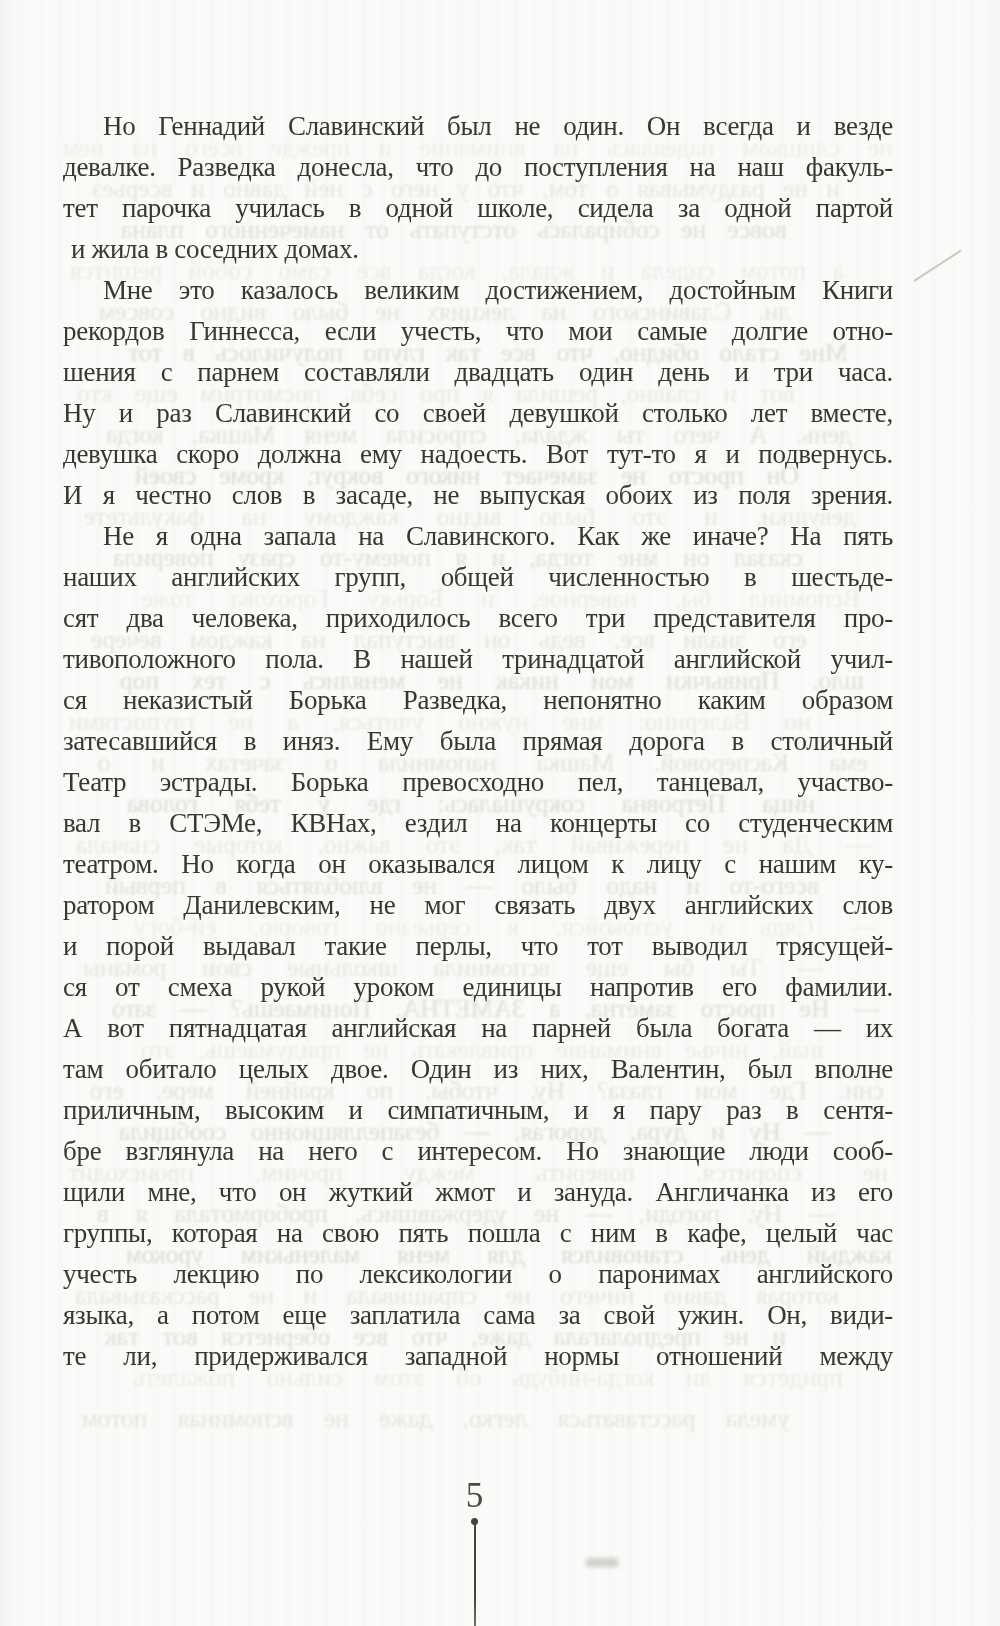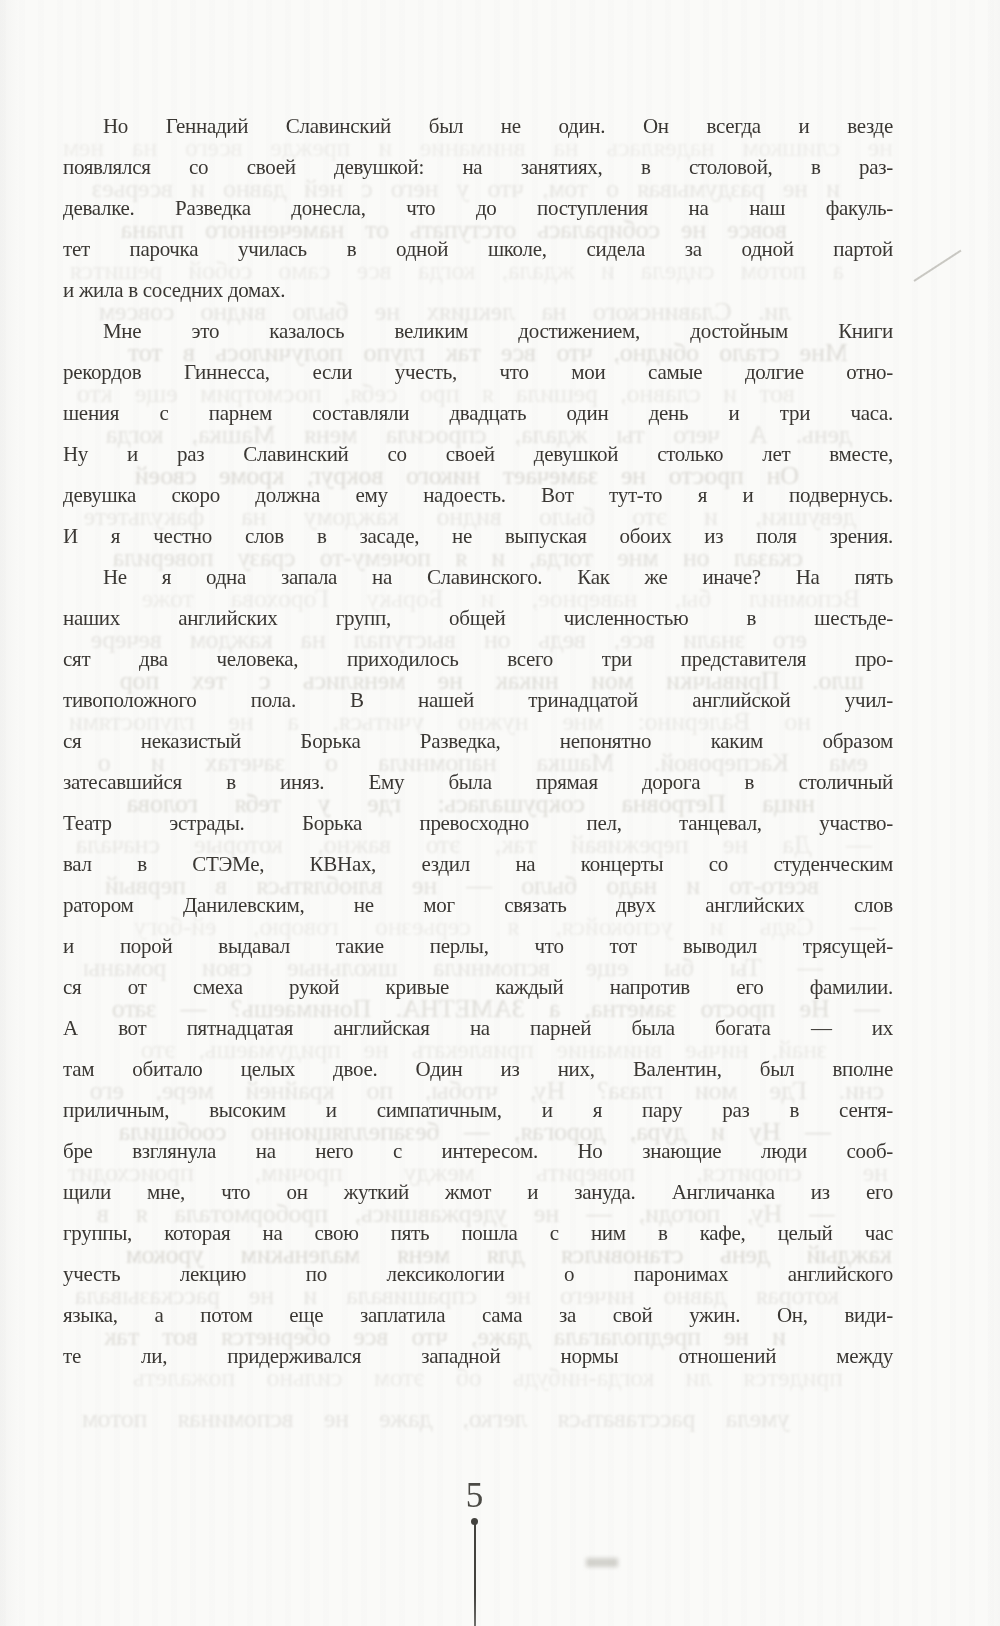--- a/index.html
+++ b/index.html
@@ -43,31 +43,31 @@
     white-space:nowrap;
     text-align:justify;
     text-align-last:justify;
   }
   
   .text-block{
     position:absolute;
     left:63px; top:106px; width:830px;
     z-index:2;
     color:var(--ink);
-    font-size:21px;
+    font-size:27px;
     line-height:41px;
     letter-spacing:-0.3px;
   }
   .paragraph{margin:0;}
   .text-line{
     height:41px;
     text-align:justify;
     text-align-last:justify;
   }
-  .text-line.noj{text-align-last:left;}
+  .text-line.noj{text-align-last:left;margin-left:8px;}
   .text-line.ind{text-indent:40px;}
 
   .page-number{
     position:absolute;
     left:60px; top:1478px; width:829px;
     z-index:2;
     text-align:center;
     font-size:35px;
     line-height:36px;
     color:var(--folio);
@@ -142,21 +142,20 @@
       <div class="bleed-line" style="opacity: 0.36; padding-left: 1px; padding-right: 63px;">каждый день становился для меня маленьким уроком</div>
       <div class="bleed-line" style="opacity: 0.22; padding-left: 54px; padding-right: 12px;">которая давно ничего не спрашивала и не рассказывала</div>
       <div class="bleed-line" style="opacity: 0.3; padding-left: 107px; padding-right: 41px;">и не предполагала даже, что все обернется вот так</div>
       <div class="bleed-line" style="opacity: 0.16; padding-left: 50px; padding-right: 70px;">придется ли когда-нибудь об этом сильно пожалеть</div>
       <div class="bleed-line" style="opacity: 0.24; padding-left: 103px; padding-right: 19px;">умела расставаться легко, даже не вспоминая потом</div>
     </div>
 
   <div class="text-block">
       <div class="paragraph">
         <div class="text-line ind">Но Геннадий Славинский был не один. Он всегда и везде</div>
-        <div class="text-line">появлялся со своей девушкой: на занятиях, в столовой, в раз-</div>
         <div class="text-line">девалке. Разведка донесла, что до поступления на наш факуль-</div>
         <div class="text-line">тет парочка училась в одной школе, сидела за одной партой</div>
         <div class="text-line noj">и жила в соседних домах.</div>
       </div>
       <div class="paragraph">
         <div class="text-line ind">Мне это казалось великим достижением, достойным Книги</div>
         <div class="text-line">рекордов Гиннесса, если учесть, что мои самые долгие отно-</div>
         <div class="text-line">шения с парнем составляли двадцать один день и три часа.</div>
         <div class="text-line">Ну и раз Славинский со своей девушкой столько лет вместе,</div>
         <div class="text-line">девушка скоро должна ему надоесть. Вот тут-то я и подвернусь.</div>
@@ -164,23 +163,24 @@
       </div>
       <div class="paragraph">
         <div class="text-line ind">Не я одна запала на Славинского. Как же иначе? На пять</div>
         <div class="text-line">наших английских групп, общей численностью в шестьде-</div>
         <div class="text-line">сят два человека, приходилось всего три представителя про-</div>
         <div class="text-line">тивоположного пола. В нашей тринадцатой английской учил-</div>
         <div class="text-line">ся неказистый Борька Разведка, непонятно каким образом</div>
         <div class="text-line">затесавшийся в иняз. Ему была прямая дорога в столичный</div>
         <div class="text-line">Театр эстрады. Борька превосходно пел, танцевал, участво-</div>
         <div class="text-line">вал в СТЭМе, КВНах, ездил на концерты со студенческим</div>
+        <div class="text-line">театром. Но когда он оказывался лицом к лицу с нашим ку-</div>
         <div class="text-line">ратором Данилевским, не мог связать двух английских слов</div>
         <div class="text-line">и порой выдавал такие перлы, что тот выводил трясущей-</div>
-        <div class="text-line">ся от смеха рукой кривые каждый напротив его фамилии.</div>
+        <div class="text-line">ся от смеха рукой уроком единицы напротив его фамилии.</div>
         <div class="text-line">А вот пятнадцатая английская на парней была богата — их</div>
         <div class="text-line">там обитало целых двое. Один из них, Валентин, был вполне</div>
         <div class="text-line">приличным, высоким и симпатичным, и я пару раз в сентя-</div>
         <div class="text-line">бре взглянула на него с интересом. Но знающие люди сооб-</div>
         <div class="text-line">щили мне, что он жуткий жмот и зануда. Англичанка из его</div>
         <div class="text-line">группы, которая на свою пять пошла с ним в кафе, целый час</div>
         <div class="text-line">учесть лекцию по лексикологии о паронимах английского</div>
         <div class="text-line">языка, а потом еще заплатила сама за свой ужин. Он, види-</div>
         <div class="text-line">те ли, придерживался западной нормы отношений между</div>
       </div>

